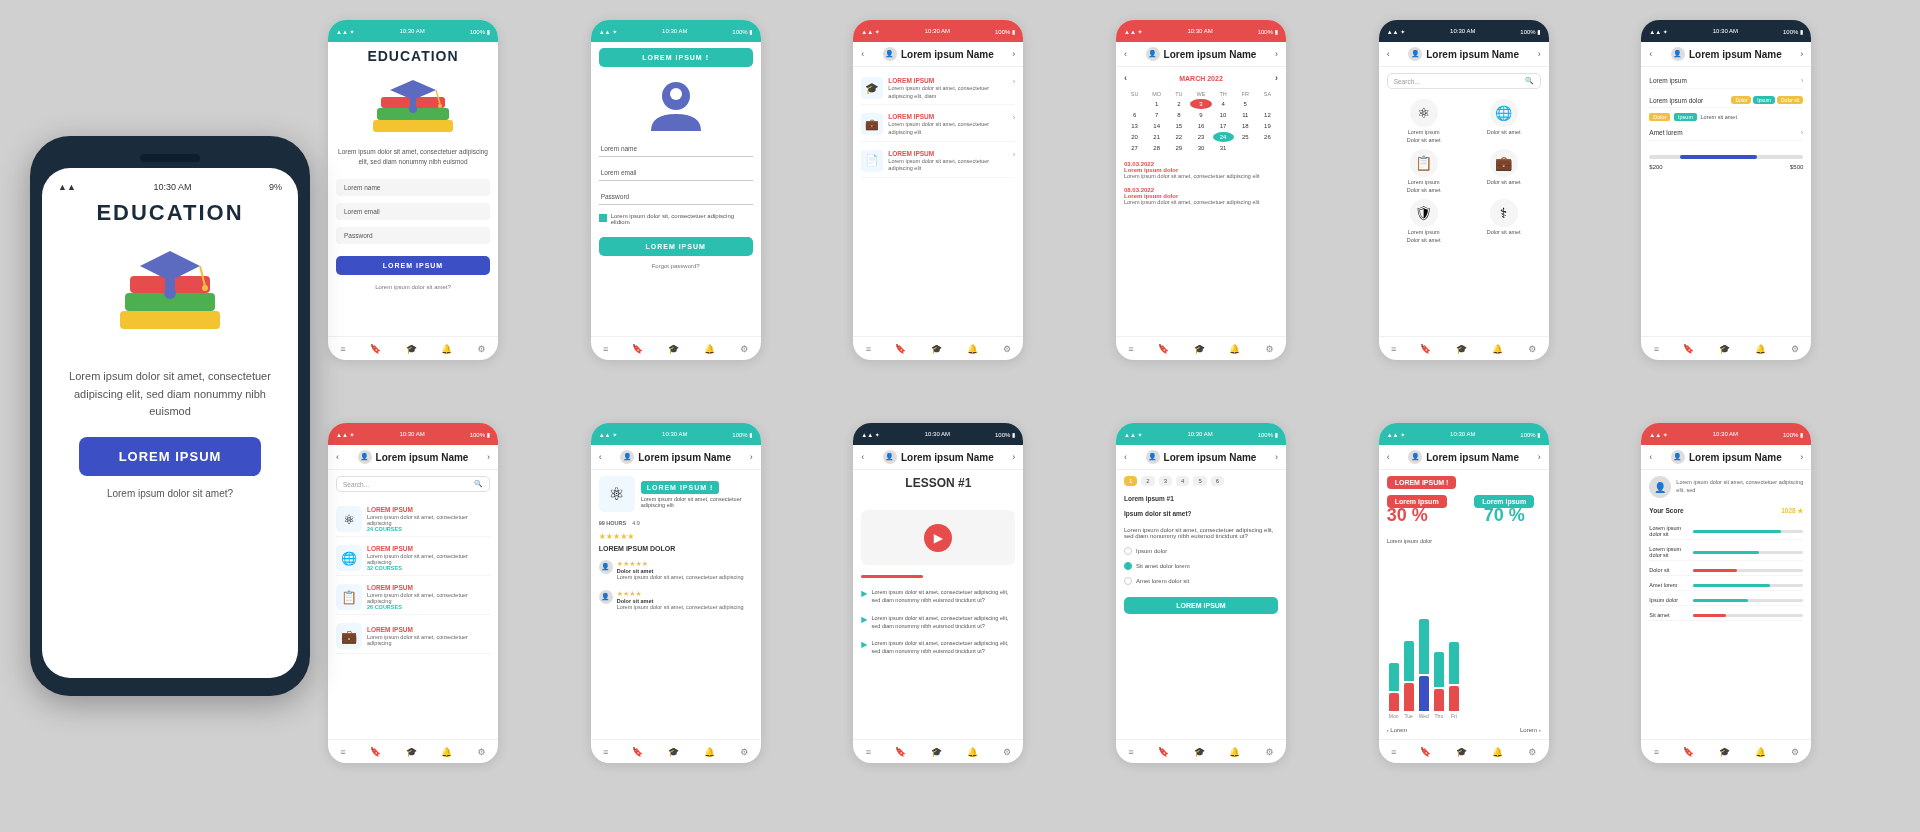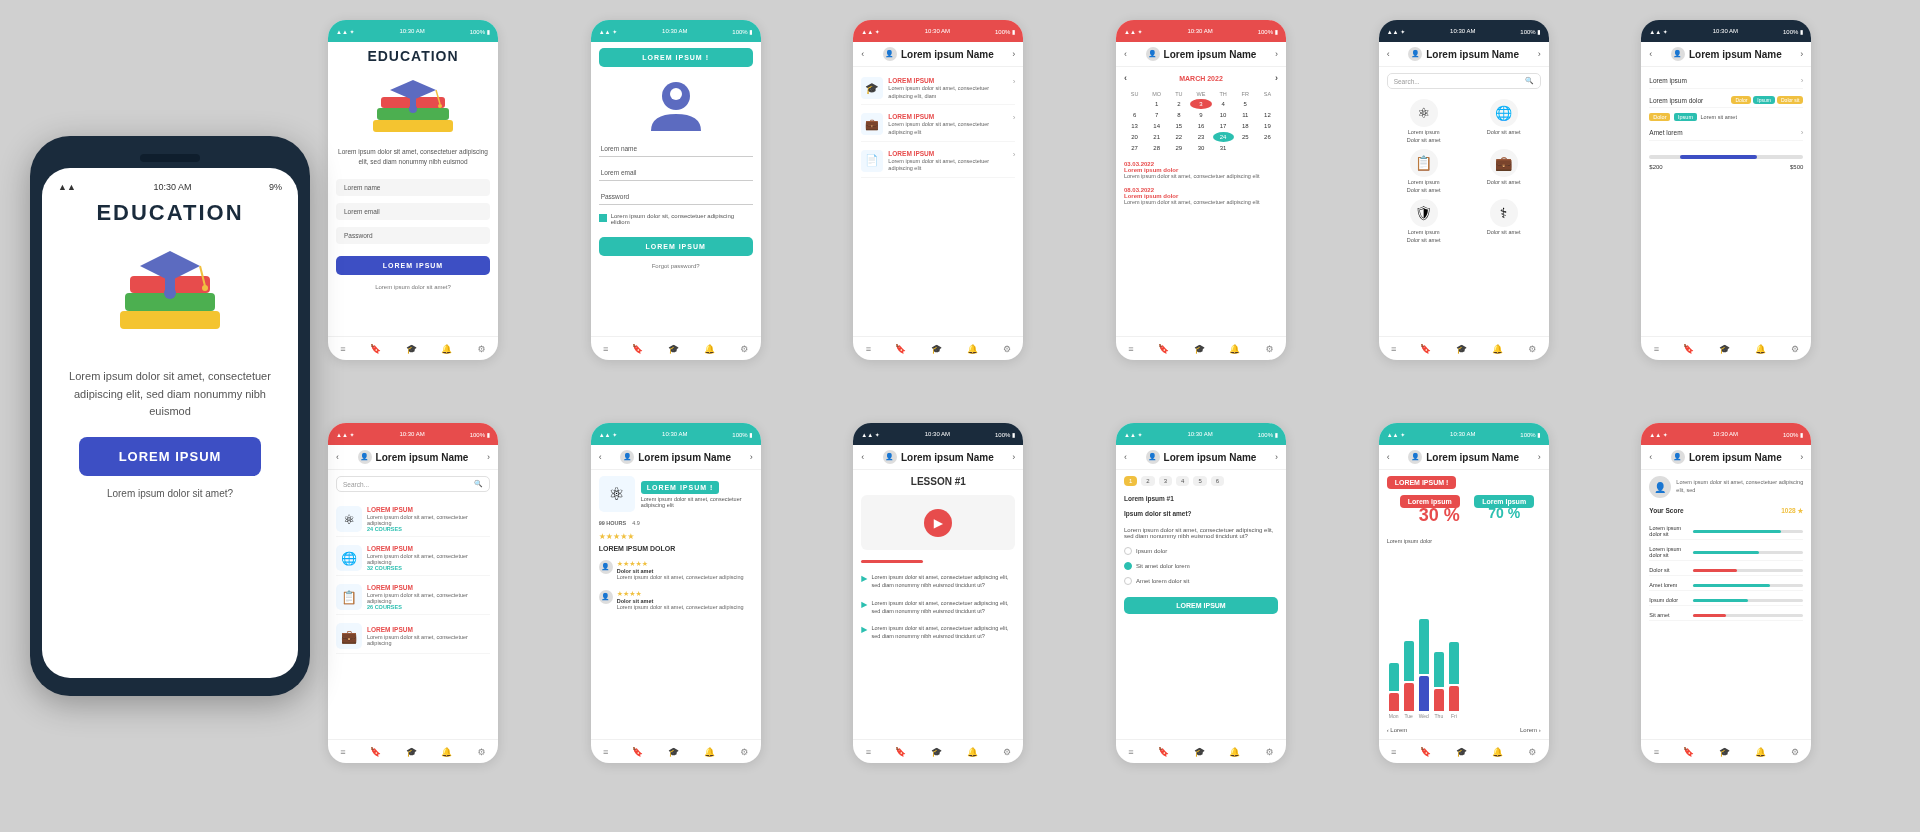--- a/index.html
+++ b/index.html
@@ -763,21 +763,21 @@
       </div>
       <div class="sp-nav">
         <span class="nav-arrow">‹</span>
         <div style="display:flex;align-items:center;gap:4px;">
           <div style="width:14px;height:14px;background:#ddd;border-radius:50%;font-size:7px;display:flex;align-items:center;justify-content:center;">👤</div>
           <span class="sp-nav-title">Lorem ipsum Name</span>
         </div>
         <span class="nav-arrow">›</span>
       </div>
       <div class="sp-content">
-        <div style="font-size:10px;font-weight:700;color:#333;text-align:center;margin-bottom:4px;">LESSON #1</div>
+        <div style="font-size:12px;font-weight:700;color:#333;text-align:center;margin-bottom:16px;">LESSON #1</div>
         <div class="video-area">
           <div class="play-btn">▶</div>
         </div>
         <div class="lesson-progress"></div>
         <div class="lesson-item">
           <span class="bullet">▶</span>
           <span class="lesson-text">Lorem ipsum dolor sit amet, consectetuer adipiscing elit, sed diam nonummy nibh euismod tincidunt ut?</span>
         </div>
         <div class="lesson-item">
           <span class="bullet">▶</span>
@@ -858,27 +858,27 @@
           <div style="width:14px;height:14px;background:#ddd;border-radius:50%;font-size:7px;display:flex;align-items:center;justify-content:center;">👤</div>
           <span class="sp-nav-title">Lorem ipsum Name</span>
         </div>
         <span class="nav-arrow">›</span>
       </div>
       <div class="sp-content">
         <div class="prog-header-btn">
           <span class="prog-badge red-b">LOREM IPSUM !</span>
         </div>
         <div style="display:flex;gap:8px;margin-bottom:8px;">
-          <div style="flex:1;text-align:right;">
+          <div style="flex:1;text-align:left;">
             <span class="prog-badge red-b">Lorem ipsum</span>
             <div style="font-size:18px;font-weight:900;color:#e74c4c;">30 %</div>
           </div>
           <div style="flex:1;text-align:center;">
             <span class="prog-badge teal-b">Lorem Ipsum</span>
-            <div style="font-size:14px;font-weight:900;color:#2bbfb0;">70 %</div>
+            <div style="font-size:18px;font-weight:900;color:#2bbfb0;">70 %</div>
           </div>
         </div>
 
         <div style="font-size:5.5px;color:#555;margin-bottom:3px;">Lorem ipsum dolor</div>
         <div class="bar-chart-area">
           <div class="bar-col">
             <div class="bar bar-teal" style="height:28px;"></div>
             <div class="bar bar-red" style="height:18px;"></div>
             <div class="bar-label">Mon</div>
           </div>

